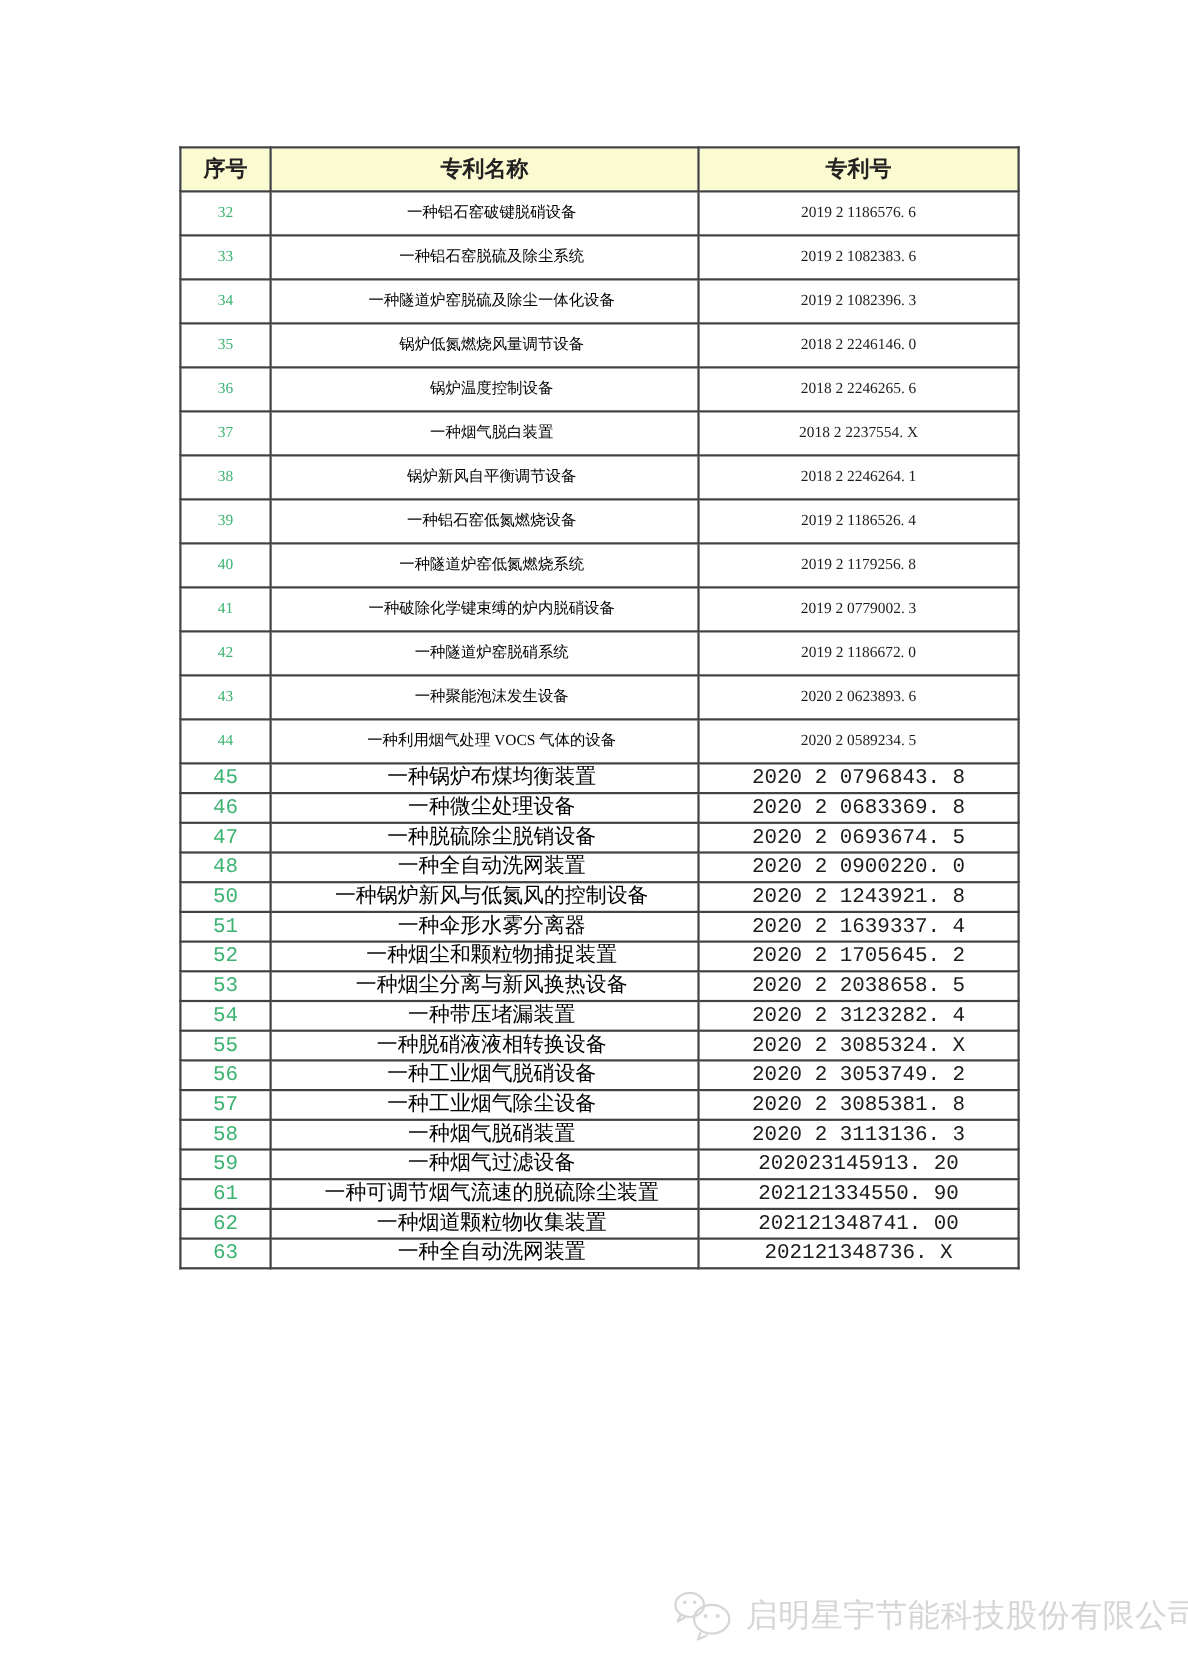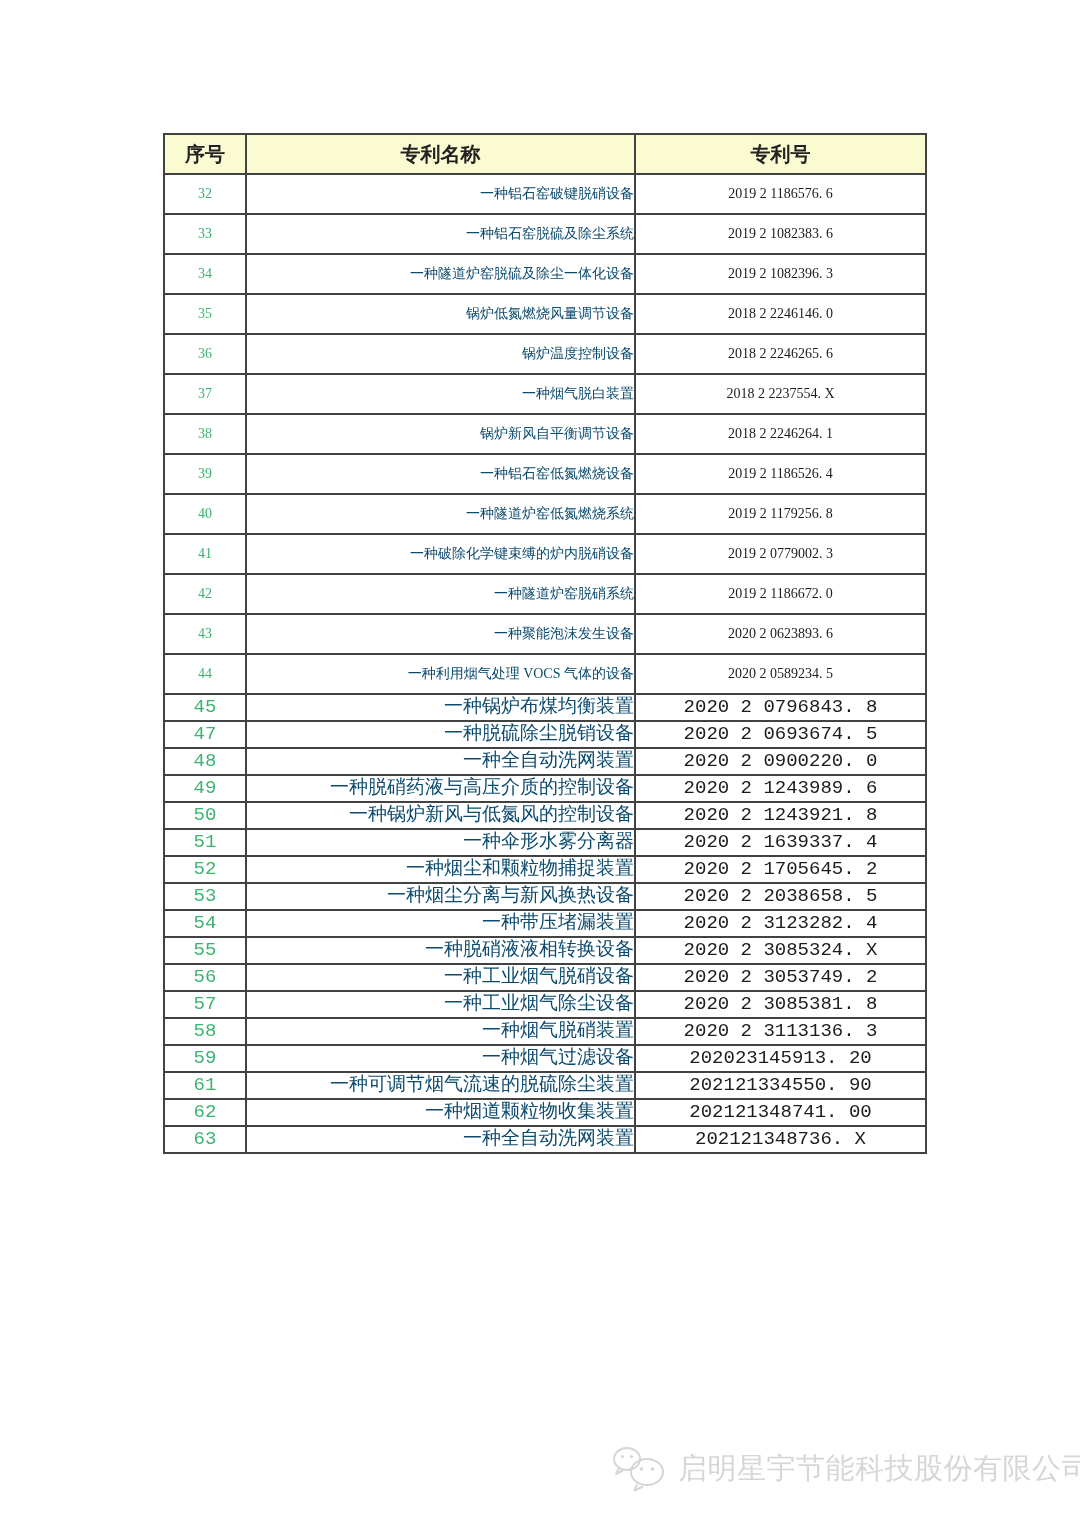--- a/index.html
+++ b/index.html
@@ -36,22 +36,22 @@
     height: 40px;
     text-align: center;
   }
   tr.tall td { height: 40px; font-size: 14px; }
   tr.short td { height: 27px; font-size: 19px; font-family: Liberation Mono, monospace; }
   td.serial-cell {
     color: #3cb371;
     text-align: center;
   }
   td.patent-name-cell {
-    color: #0c4a6e;
-    text-align: right;
+    color: #000000;
+    text-align: center;
     padding-left: 13px;
   }
   td.patent-number-cell {
     color: #1c1c1c;
     text-align: center;
     margin-left: 32px;
   }
   .watermark {
     position: absolute;
     left: 610px;
@@ -154,33 +154,33 @@
           <td class="serial-cell">44</td>
           <td class="patent-name-cell">一种利用烟气处理 VOCS 气体的设备</td>
           <td class="patent-number-cell">2020 2 0589234. 5</td>
         </tr>
         <tr class="short">
           <td class="serial-cell">45</td>
           <td class="patent-name-cell">一种锅炉布煤均衡装置</td>
           <td class="patent-number-cell">2020 2 0796843. 8</td>
         </tr>
         <tr class="short">
+          <td class="serial-cell">46</td>
+          <td class="patent-name-cell">一种微尘处理设备</td>
+          <td class="patent-number-cell">2020 2 0683369. 8</td>
+        </tr>
+        <tr class="short">
           <td class="serial-cell">47</td>
           <td class="patent-name-cell">一种脱硫除尘脱销设备</td>
           <td class="patent-number-cell">2020 2 0693674. 5</td>
         </tr>
         <tr class="short">
           <td class="serial-cell">48</td>
           <td class="patent-name-cell">一种全自动洗网装置</td>
           <td class="patent-number-cell">2020 2 0900220. 0</td>
-        </tr>
-        <tr class="short">
-          <td class="serial-cell">49</td>
-          <td class="patent-name-cell">一种脱硝药液与高压介质的控制设备</td>
-          <td class="patent-number-cell">2020 2 1243989. 6</td>
         </tr>
         <tr class="short">
           <td class="serial-cell">50</td>
           <td class="patent-name-cell">一种锅炉新风与低氮风的控制设备</td>
           <td class="patent-number-cell">2020 2 1243921. 8</td>
         </tr>
         <tr class="short">
           <td class="serial-cell">51</td>
           <td class="patent-name-cell">一种伞形水雾分离器</td>
           <td class="patent-number-cell">2020 2 1639337. 4</td>

